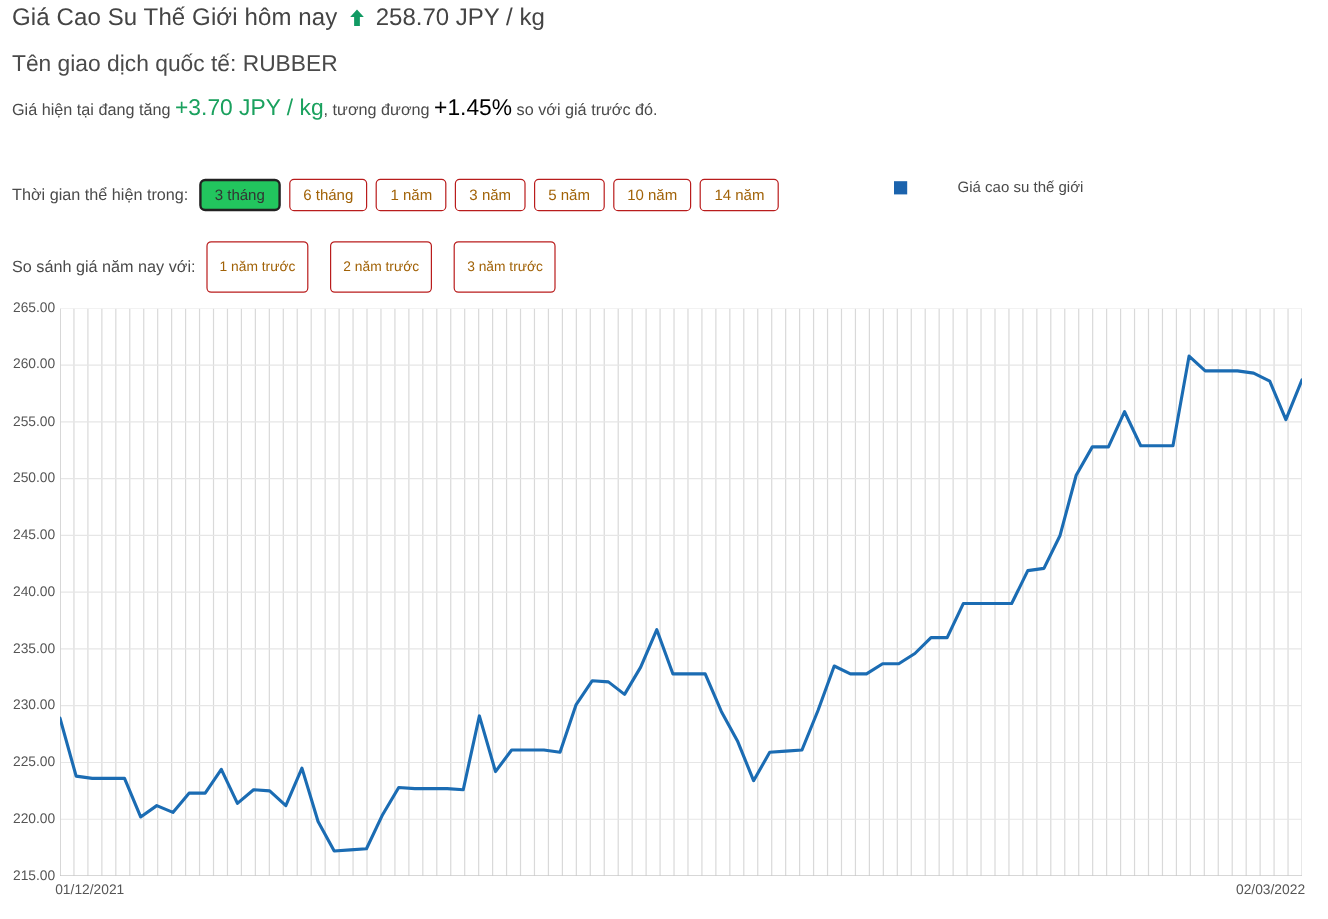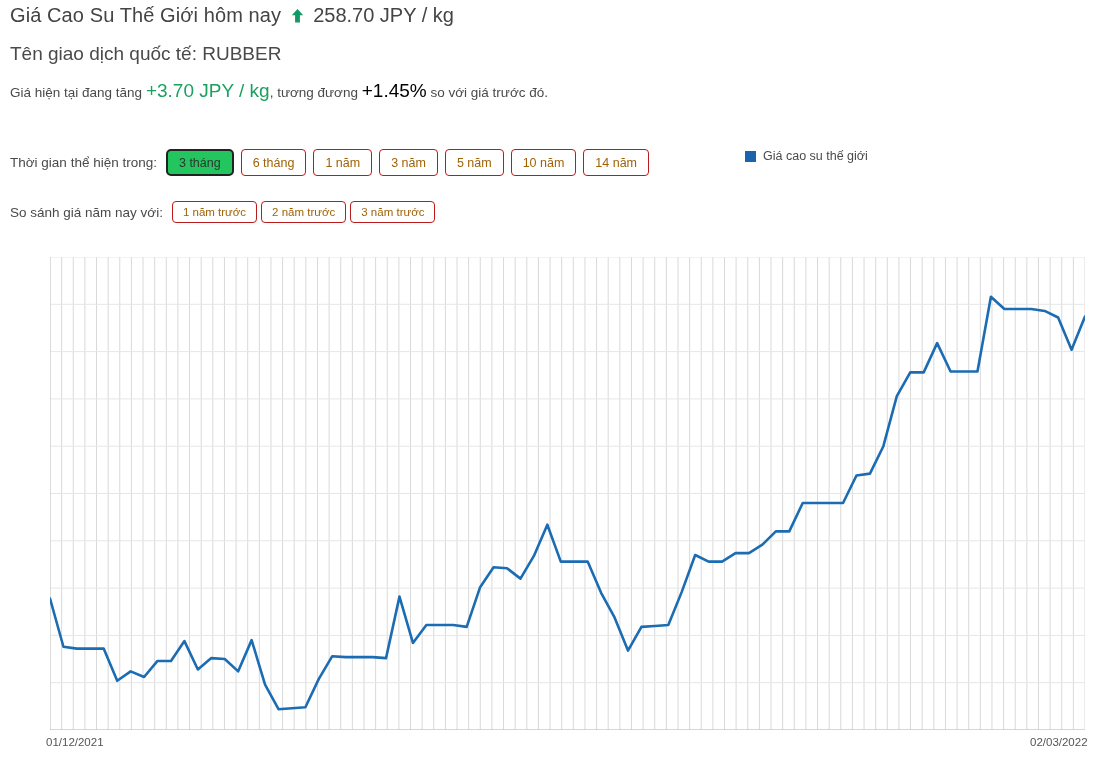--- a/index.html
+++ b/index.html
@@ -31,25 +31,25 @@
   .ctrl-row.r1{left:10px;top:149px;}
   .ctrl-row.r2{left:10px;top:201px;}
   .ctrl-label{font-size:13.5px;color:#4a4a4a;margin-right:9px;white-space:nowrap;}
   .btn{
     border:1px solid #b91c1c;background:#ffffff;border-radius:4px;
     font-family:"Liberation Sans", sans-serif;
     color:#a16207;cursor:pointer;white-space:nowrap;
     display:inline-flex;align-items:center;justify-content:center;
   }
   .r1 .btn{height:27px;min-width:54px;padding:0 11px;font-size:12.5px;margin-right:7px;}
-  .r2 .btn{height:22px;min-width:58px;padding:0 10px;font-size:11.5px;margin-right:4px;}
+  .r2 .btn{height:43px;min-width:58px;padding:0 10px;font-size:11.5px;margin-right:18px;}
   .btn.sel{border:2px solid #222222;background:#22c55e;color:#333333;border-radius:5px;font-weight:400;}
 
   
-  .legend{position:absolute;left:745px;top:149px;display:flex;align-items:center;}
+  .legend{position:absolute;left:745px;top:149px;display:flex;align-items:center;gap:35px;}
   .legend-sw{width:11px;height:11px;background:#1b63ad;margin-right:7px;}
   .legend-txt{font-size:12.5px;color:#4a4a4a;}
 
   
   .chart-wrap{position:absolute;left:0px;top:248px;width:1107px;height:500px;}
   .ylabels{position:absolute;left:0;top:0;width:46px;height:480px;}
   .ylab{position:absolute;right:0;font-size:11.5px;color:#555555;transform:translateY(-50%);white-space:nowrap;}
   .plot{position:absolute;left:50px;top:9px;width:1035px;height:473px;}
   .plot svg{display:block;}
   .xlabels{position:absolute;left:0;top:488px;width:1094px;height:20px;}
@@ -97,20 +97,33 @@
     <button class="btn">2 năm trước</button>
     <button class="btn">3 năm trước</button>
   </div>
 
   <div class="legend">
     <span class="legend-sw"></span>
     <span class="legend-txt">Giá cao su thế giới</span>
   </div>
 
   <div class="chart-wrap">
+    <div class="ylabels" id="ylabels">
+        <span class="ylab" style="top: 9px;">265.00</span>
+        <span class="ylab" style="top: 56.3px;">260.00</span>
+        <span class="ylab" style="top: 103.6px;">255.00</span>
+        <span class="ylab" style="top: 150.9px;">250.00</span>
+        <span class="ylab" style="top: 198.2px;">245.00</span>
+        <span class="ylab" style="top: 245.5px;">240.00</span>
+        <span class="ylab" style="top: 292.8px;">235.00</span>
+        <span class="ylab" style="top: 340.1px;">230.00</span>
+        <span class="ylab" style="top: 387.4px;">225.00</span>
+        <span class="ylab" style="top: 434.7px;">220.00</span>
+        <span class="ylab" style="top: 482px;">215.00</span>
+      </div>
     <div class="plot">
       <svg id="plot-svg" width="1035" height="473" viewBox="0 0 1035 473">
           <rect x="0" y="0" width="1035" height="473" fill="#ffffff"></rect>
           <line x1="0.00" y1="0" x2="0.00" y2="473" stroke="#d9d9d9" stroke-width="1"></line>
           <line x1="11.63" y1="0" x2="11.63" y2="473" stroke="#d9d9d9" stroke-width="1"></line>
           <line x1="23.26" y1="0" x2="23.26" y2="473" stroke="#d9d9d9" stroke-width="1"></line>
           <line x1="34.89" y1="0" x2="34.89" y2="473" stroke="#d9d9d9" stroke-width="1"></line>
           <line x1="46.52" y1="0" x2="46.52" y2="473" stroke="#d9d9d9" stroke-width="1"></line>
           <line x1="58.15" y1="0" x2="58.15" y2="473" stroke="#d9d9d9" stroke-width="1"></line>
           <line x1="69.78" y1="0" x2="69.78" y2="473" stroke="#d9d9d9" stroke-width="1"></line>

